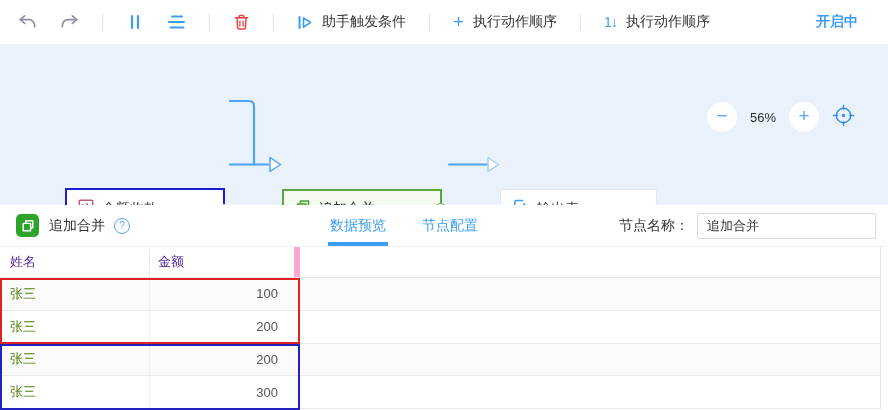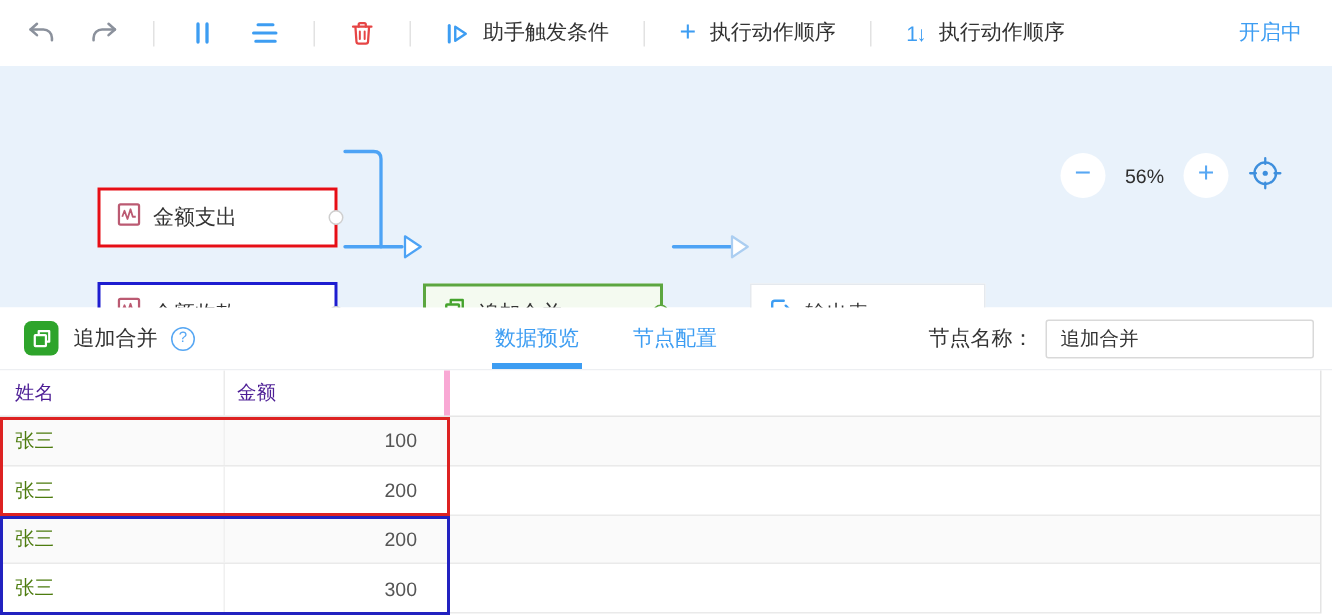--- a/index.html
+++ b/index.html
@@ -8,22 +8,22 @@
 
   
   .toolbar { position:absolute; left:0; top:0; width:888px; height:44px; background:#fff;
              display:flex; align-items:center; padding-left:18px; }
   .tb { display:flex; align-items:center; margin-right:23px; cursor:pointer; background:none; border:none;
         font-family:inherit; font-size:14px; color:#333; }
   .tb svg { display:block; }
   .tb-label { margin-left:9px; font-size:14px; color:#333; white-space:nowrap; }
   .tb-divider { width:1px; height:17px; background:#e2e2e2; margin-right:23px; }
   .order-glyph { font-size:14px; color:#3d9df2; letter-spacing:-1px; }
-  .status { margin-left:auto; margin-right:20px; color:#3d9df2; font-size:14px; cursor:pointer;
-            background:none; border:none; font-family:inherit; }
+  .status { margin-left:auto; margin-right:30px; color:#3d9df2; font-size:14px; cursor:pointer;
+            background:none; border:none; font-family:inherit;font-weight:bold; }
 
   
   .canvas { position:absolute; left:0; top:44px; width:888px; height:161px; background:#e9f2fb; }
   .wires { position:absolute; left:0; top:0; pointer-events:none; }
   .node { position:absolute; display:flex; align-items:center; padding-left:11px; background:#fff; cursor:pointer; }
   .node-label { margin-left:8px; font-size:14px; color:#333; white-space:nowrap; }
   .node-expense { left:65px; top:81px; width:160px; height:40px; border:2px solid #e60e16; }
   .node-income  { left:65px; top:144px; width:160px; height:41px; border:2px solid #1d1dd0; }
   .node-merge   { left:282px; top:145px; width:160px; height:39px; border:2px solid #5ca640; background:#f4faf0; }
   .node-output  { left:500px; top:145px; width:157px; height:39px; border:1px solid #e5e9ee; }
@@ -54,21 +54,21 @@
   .name-label { font-size:14px; color:#333; margin-right:8px; white-space:nowrap; }
   .name-input { width:179px; height:26px; border:1px solid #d9d9d9; border-radius:2px; padding:0 9px;
                 font-size:13px; color:#333; font-family:inherit; outline:none; }
 
   
   .table-area { position:absolute; left:0; top:247px; width:888px; height:163px; background:#fff; }
   .tbl { width:881px; border-right:1px solid #e4e4e4; }
   .thead { display:flex; height:31px; border-bottom:1px solid #e6e6e6; }
   .th { display:flex; align-items:center; font-size:13px; color:#4c1d95; height:100%; }
   .th-name { width:150px; padding-left:10px; border-right:1px solid #ebebeb; }
-  .th-amount { width:150px; padding-left:8px; border-right:4px solid #f9a8d4; }
+  .th-amount { width:150px; padding-left:8px; border-right:6px solid #f9a8d4; }
   .trow { display:flex; height:32.75px; border-bottom:1px solid #eaeaea; }
   .trow.alt { background:#fafafa; }
   .td { display:flex; align-items:center; font-size:13px; height:100%; }
   .td-name { width:150px; padding-left:10px; color:#4d7c0f; border-right:1px solid #f0f0f0; }
   .td-amount { width:150px; justify-content:flex-end; padding-right:22px; color:#555; }
   .ann { position:absolute; left:0; width:300px; pointer-events:none; }
   .ann-red { top:31px; height:65.5px; border:2px solid #dd2222; }
   .ann-blue { top:96.5px; height:66.5px; border:2px solid #2222c0; }
 </style>
 </head>
@@ -144,28 +144,20 @@
 
   <div class="canvas">
     <svg class="wires" width="888" height="161">
       <path d="M230 57 H249 Q254 57 254 62 V120.5" fill="none" stroke="#4da3f5" stroke-width="2.2" stroke-linecap="round"></path>
       <path d="M230 120.5 H268" fill="none" stroke="#4da3f5" stroke-width="2.2" stroke-linecap="round"></path>
       <polygon points="270,113.5 280.5,120.5 270,127.5" fill="#fff" stroke="#4da3f5" stroke-width="1.5" stroke-linejoin="round"></polygon>
       <path d="M449 120.5 H487" fill="none" stroke="#4da3f5" stroke-width="2.2" stroke-linecap="round"></path>
       <polygon points="488,113.5 498.5,120.5 488,127.5" fill="#fff" stroke="#abcef1" stroke-width="1.5" stroke-linejoin="round"></polygon>
     </svg>
 
-    <div class="node node-expense">
-      <span><svg width="16" height="16" viewBox="0 0 16 16">
-        <rect x="1.3" y="1.3" width="13.4" height="13.4" rx="1" fill="#fff" stroke="#bb5a72" stroke-width="1.5"></rect>
-        <path d="M3.5 9.5 5 5.5 7 11 9 4.5 10.5 9.5 12.5 9.5" fill="none" stroke="#bb5a72" stroke-width="1.2" stroke-linejoin="round"></path>
-      </svg></span>
-      <span class="node-label">金额支出</span>
-      <span class="port"></span>
-    </div>
 
     <div class="node node-income">
       <span><svg width="16" height="16" viewBox="0 0 16 16">
         <rect x="1.3" y="1.3" width="13.4" height="13.4" rx="1" fill="#fff" stroke="#bb5a72" stroke-width="1.5"></rect>
         <path d="M3.5 9.5 5 5.5 7 11 9 4.5 10.5 9.5 12.5 9.5" fill="none" stroke="#bb5a72" stroke-width="1.2" stroke-linejoin="round"></path>
       </svg></span>
       <span class="node-label">金额收款</span>
       <span class="port"></span>
     </div>
 

